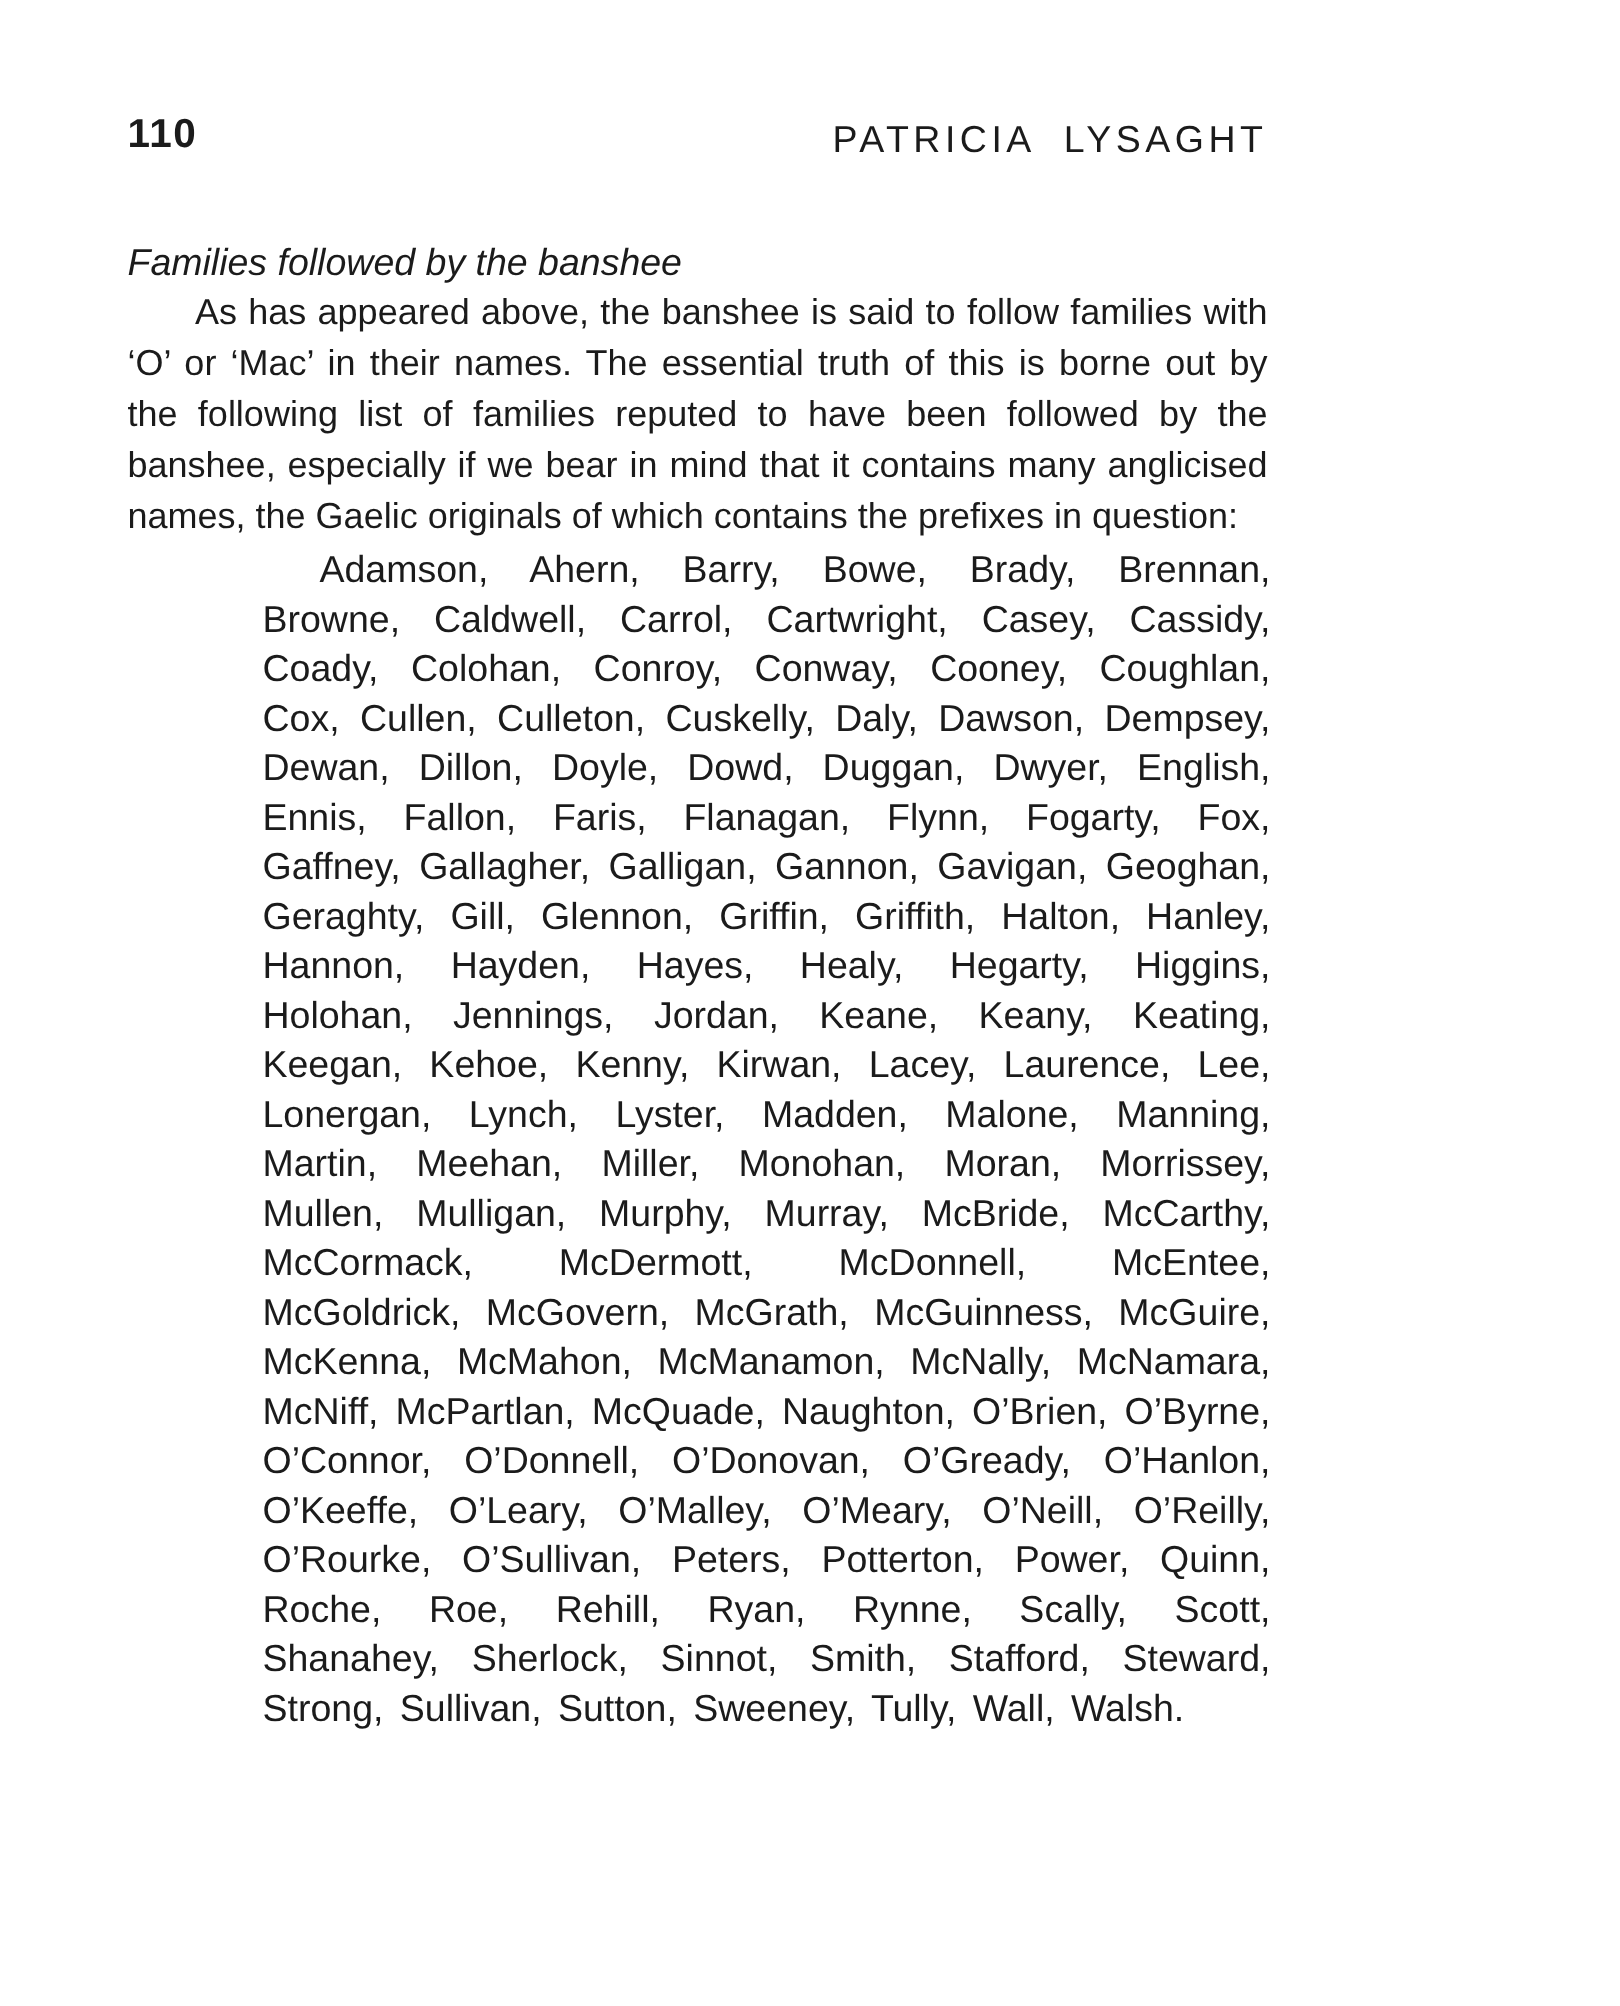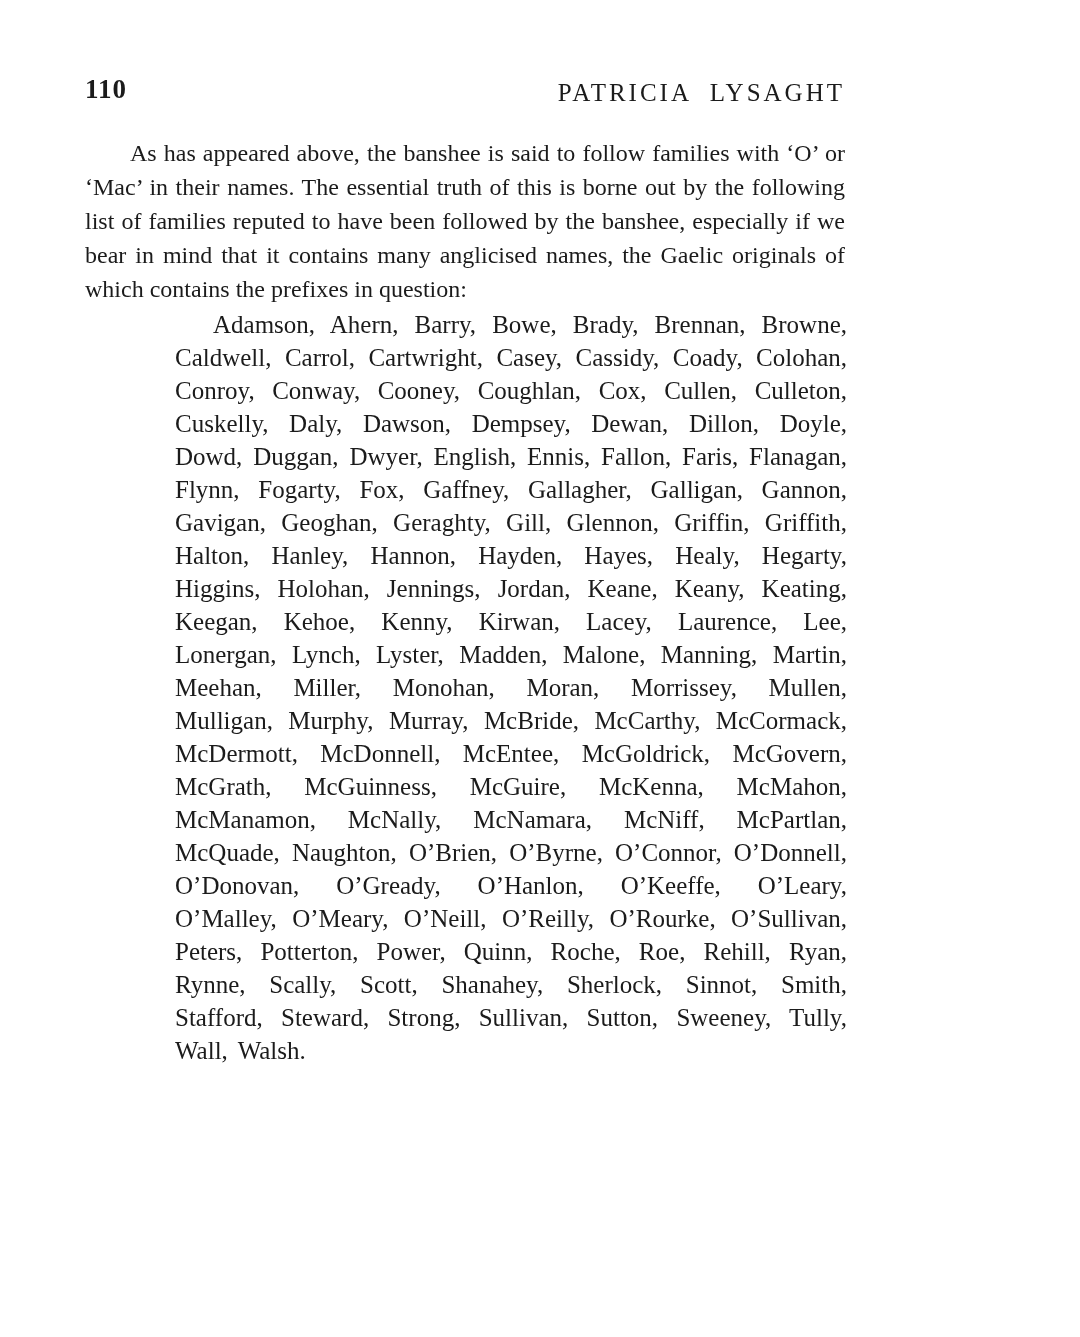--- a/index.html
+++ b/index.html
@@ -2,21 +2,21 @@
 <html><head>
 <meta charset="utf-8">
 <style>
   html, body { margin: 0; padding: 0; }
   .page {
     position: relative;
     width: 1080px;
     height: 1162px;
     background: var(--paper, #ffffff);
     color: var(--ink, #1b1b1b);
-    font-family: Liberation Serif, serif;
+    font-family: Liberation Sans, sans-serif;
     overflow: hidden;
   }
   .header-row {
     position: absolute;
     left: 85px;
     top: 74px;
     width: 760px;
     height: 34px;
   }
   .page-number {
@@ -70,18 +70,19 @@
 <body>
 
 <div class="page" style="--ink: #1b1b1b; --paper: #ffffff;">
   <div class="header-row">
     <span class="page-number">110</span>
     <span class="running-header">PATRICIA LYSAGHT</span>
   </div>
 
   <div class="text-block">
 
+    <h2 class="section-heading">Families followed by the banshee</h2>
 
     <p class="para indent">As has appeared above, the banshee is said to follow families with ‘O’ or ‘Mac’ in their names. The essential truth of this is borne out by the following list of families reputed to have been followed by the banshee, especially if we bear in mind that it contains many anglicised names, the Gaelic originals of which contains the prefixes in question:</p>
 
     <p class="name-list">Adamson, Ahern, Barry, Bowe, Brady, Brennan, Browne, Caldwell, Carrol, Cartwright, Casey, Cassidy, Coady, Colohan, Conroy, Conway, Cooney, Coughlan, Cox, Cullen, Culleton, Cuskelly, Daly, Dawson, Dempsey, Dewan, Dillon, Doyle, Dowd, Duggan, Dwyer, English, Ennis, Fallon, Faris, Flanagan, Flynn, Fogarty, Fox, Gaffney, Gallagher, Galligan, Gannon, Gavigan, Geoghan, Geraghty, Gill, Glennon, Griffin, Griffith, Halton, Hanley, Hannon, Hayden, Hayes, Healy, Hegarty, Higgins, Holohan, Jennings, Jordan, Keane, Keany, Keating, Keegan, Kehoe, Kenny, Kirwan, Lacey, Laurence, Lee, Lonergan, Lynch, Lyster, Madden, Malone, Manning, Martin, Meehan, Miller, Monohan, Moran, Morrissey, Mullen, Mulligan, Murphy, Murray, McBride, McCarthy, McCormack, McDermott, McDonnell, McEntee, McGoldrick, McGovern, McGrath, McGuinness, McGuire, McKenna, McMahon, McManamon, McNally, McNamara, McNiff, McPartlan, McQuade, Naughton, O’Brien, O’Byrne, O’Connor, O’Donnell, O’Donovan, O’Gready, O’Hanlon, O’Keeffe, O’Leary, O’Malley, O’Meary, O’Neill, O’Reilly, O’Rourke, O’Sullivan, Peters, Potterton, Power, Quinn, Roche, Roe, Rehill, Ryan, Rynne, Scally, Scott, Shanahey, Sherlock, Sinnot, Smith, Stafford, Steward, Strong, Sullivan, Sutton, Sweeney, Tully, Wall, Walsh.</p>
   </div>
 </div>
 
 </body></html>

